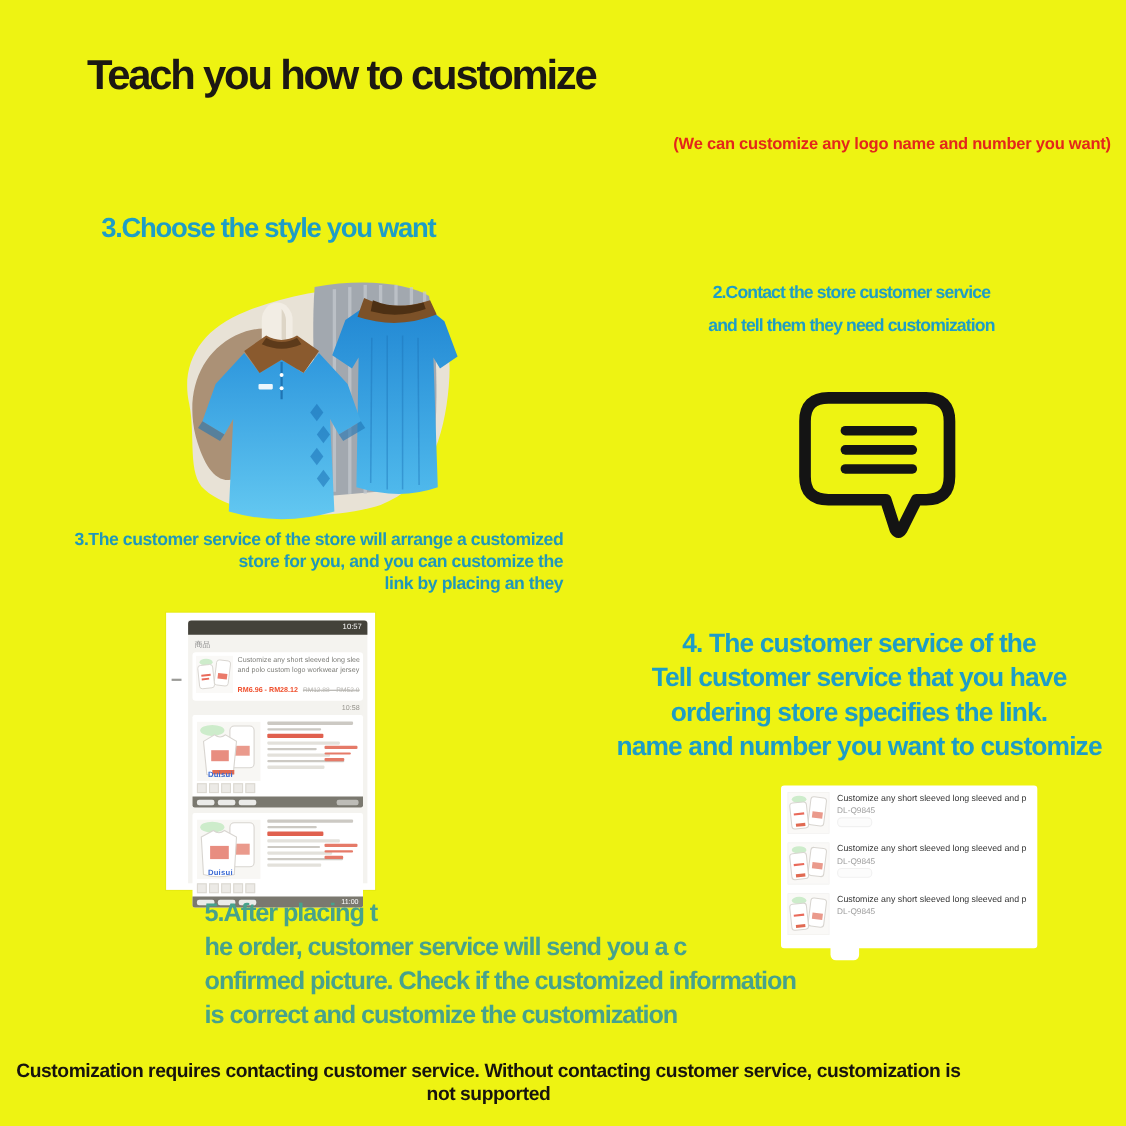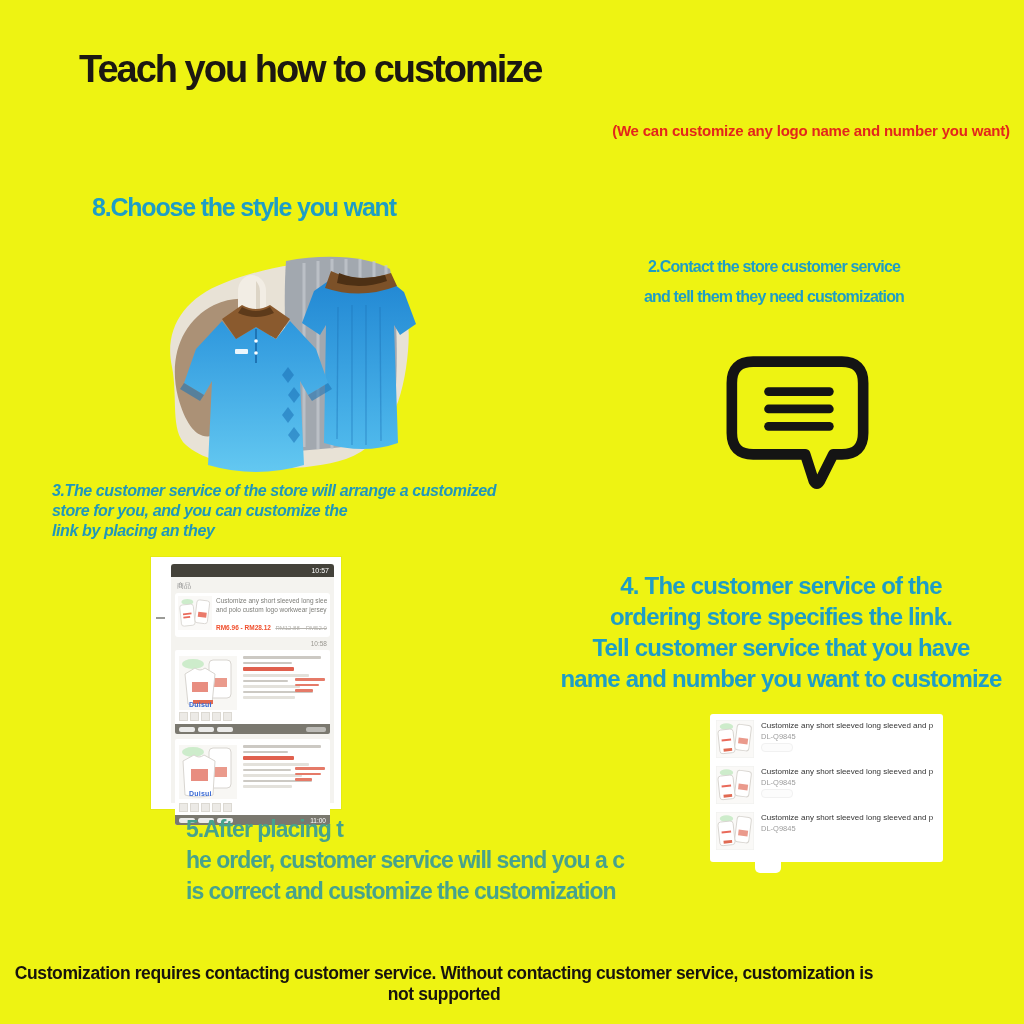--- a/index.html
+++ b/index.html
@@ -7,21 +7,21 @@
     position:relative;width:1024px;height:1024px;overflow:hidden;
     background:#eef312;
     font-family:"Liberation Sans", sans-serif;
   }
   .abs{position:absolute;}
   
   .page-title{left:66px;top:48px;font-size:38px;font-weight:700;color:#1c1812;letter-spacing:-2px;margin-left:13px;}
   .page-subtitle{left:612px;top:122px;width:398px;text-align:center;font-size:15px;font-weight:700;color:#e3261b;letter-spacing:-0.2px;}
   .step1-h{left:92px;top:193px;font-size:25px;font-weight:700;color:#1e9dc6;letter-spacing:-1.2px;}
   .step2-h{left:550px;top:252px;width:448px;text-align:center;font-size:16px;line-height:30px;font-weight:700;color:#1e9dc6;letter-spacing:-0.8px;}
-  .step3-h{left:52px;top:481px;width:460px;text-align:left;font-size:16px;line-height:20px;font-weight:700;color:#2097ba;letter-spacing:-0.4px;font-style:italic;}
+  .step3-h{left:52px;top:481px;width:460px;text-align:right;font-size:16px;line-height:20px;font-weight:700;color:#2097ba;letter-spacing:-0.4px;}
   .step4-h{left:546px;top:538px;width:470px;text-align:center;font-size:24px;line-height:31px;font-weight:700;color:#1e9dc6;letter-spacing:-0.8px;margin-top:32px;}
   .step5-h{left:186px;top:814px;width:618px;text-align:left;font-size:23px;line-height:31px;font-weight:700;color:#47a28c;letter-spacing:-1px;}
   .footer-note{left:0;top:963px;width:888px;text-align:center;font-size:17.5px;font-weight:700;color:#17130e;letter-spacing:-0.4px;}
   
   .product-photo{left:138px;top:247px;width:282px;height:226px;}
   .chat-icon{left:720px;top:352px;width:155px;height:140px;}
   
   .s3{left:151px;top:557px;width:190px;height:252px;background:#ffffff;box-shadow:0 0 0 1px rgba(0,0,0,0.03);}
   .s3-dash{position:absolute;left:5px;top:60px;width:9px;height:2px;background:#9b9b97;}
   .s3-inner{position:absolute;left:20px;top:7px;width:163px;bottom:6px;background:#f4f3ef;}
@@ -64,21 +64,21 @@
   .c4-tab{position:absolute;left:45px;top:146px;width:26px;height:13px;background:#fff;border-radius:0 0 5px 5px;}
 </style>
 </head>
 <body>
 
 <div class="canvas">
 
   <div class="abs page-title">Teach you how to customize</div>
   <div class="abs page-subtitle">(We can customize any logo name and number you want)</div>
 
-  <div class="abs step1-h">8.Choose the style you want</div>
+  <div class="abs step1-h">3.Choose the style you want</div>
 
   <svg class="abs product-photo" viewBox="0 0 282 226" xmlns="http://www.w3.org/2000/svg">
     <defs>
       <linearGradient id="gB" x1="0" y1="0" x2="0" y2="1">
         <stop offset="0" stop-color="#2187d3"></stop>
           <stop offset="1" stop-color="#4fb9ec"></stop>
       </linearGradient>
       <linearGradient id="gB2" x1="0" y1="0" x2="0" y2="1">
         <stop offset="0" stop-color="#2e97dd"></stop>
           <stop offset="1" stop-color="#63c8f1"></stop>
@@ -266,22 +266,22 @@
           <b></b>
           <b></b>
           <span class="m-time">11:00</span>
         </div>
       </div>
     </div>
   </div>
 
   <div class="abs step4-h">
     <div>4. The customer service of the</div>
+    <div>Tell customer service that you have</div>
     <div>ordering store specifies the link.</div>
-    <div>Tell customer service that you have</div>
     <div>name and number you want to customize</div>
   </div>
 
   <div class="abs card4">
     <div class="c4-row">
       <svg class="c4-thumb" viewBox="0 0 40 40">
         <rect width="40" height="40" fill="#faf9f7" stroke="#efefec"></rect>
         <ellipse cx="11" cy="7" rx="7" ry="3.5" fill="#cdeccb"></ellipse>
         <rect x="21" y="5" width="15" height="27" rx="3" fill="#fff" stroke="#d8d5d0" transform="rotate(7 28 18)"></rect>
         <rect x="24" y="19" width="10" height="6" fill="#ea9a8c" transform="rotate(7 28 18)"></rect>
@@ -325,18 +325,19 @@
         <div class="c4-title">Customize any short sleeved long sleeved and polo...</div>
         <div class="c4-sku">DL-Q9845</div>
       </div>
     </div>
     <div class="c4-tab"></div>
   </div>
 
   <div class="abs step5-h">
     <div>5.After placing t</div>
     <div>he order, customer service will send you a c</div>
+    <div>onfirmed picture. Check if the customized information</div>
     <div>is correct and customize the customization</div>
   </div>
 
   <div class="abs footer-note">Customization requires contacting customer service. Without contacting customer service, customization is not supported</div>
 
 </div>
 
 </body></html>

